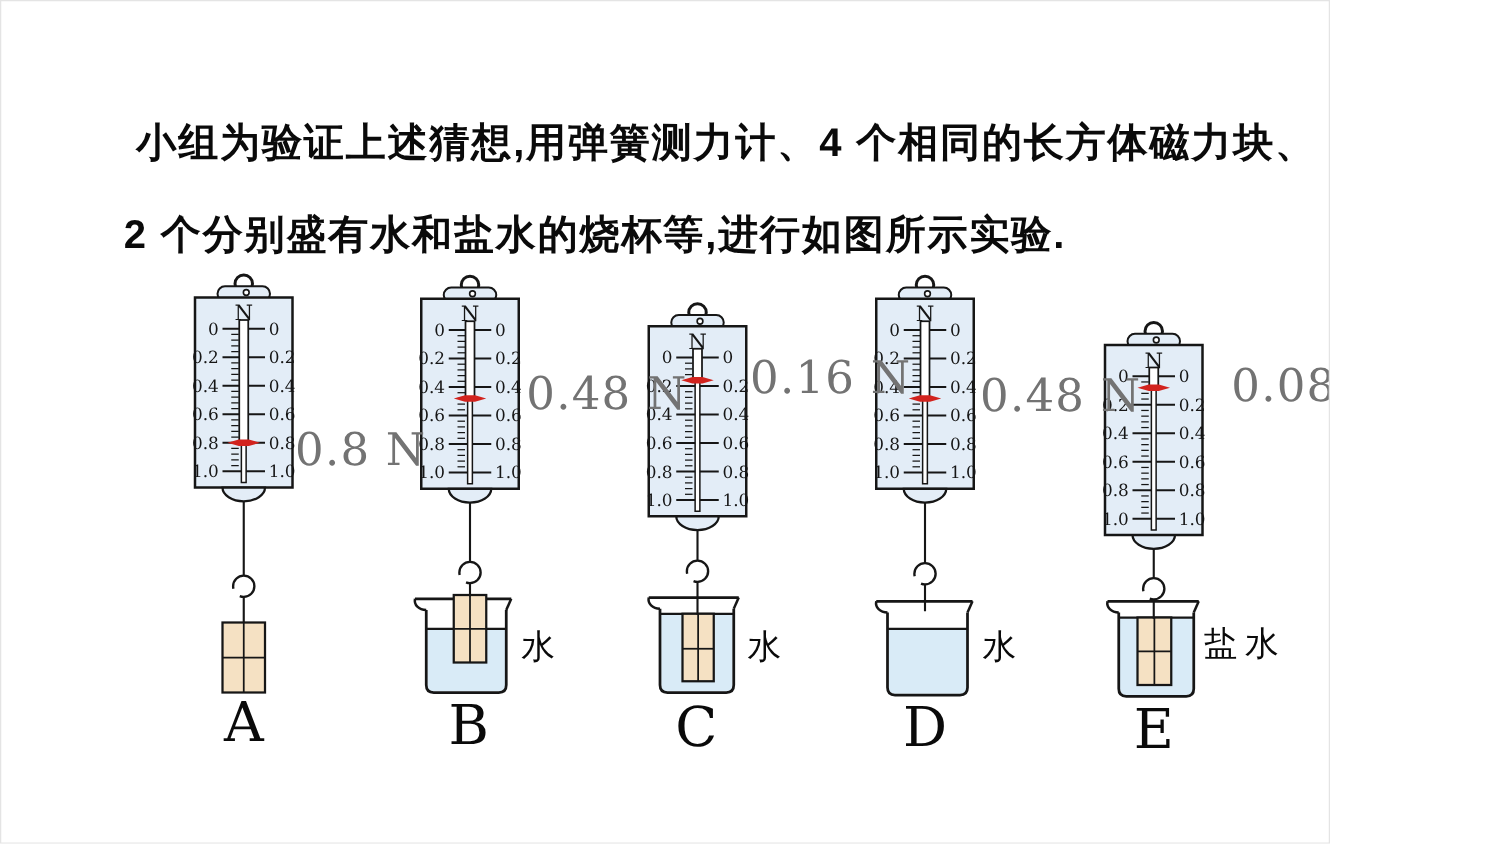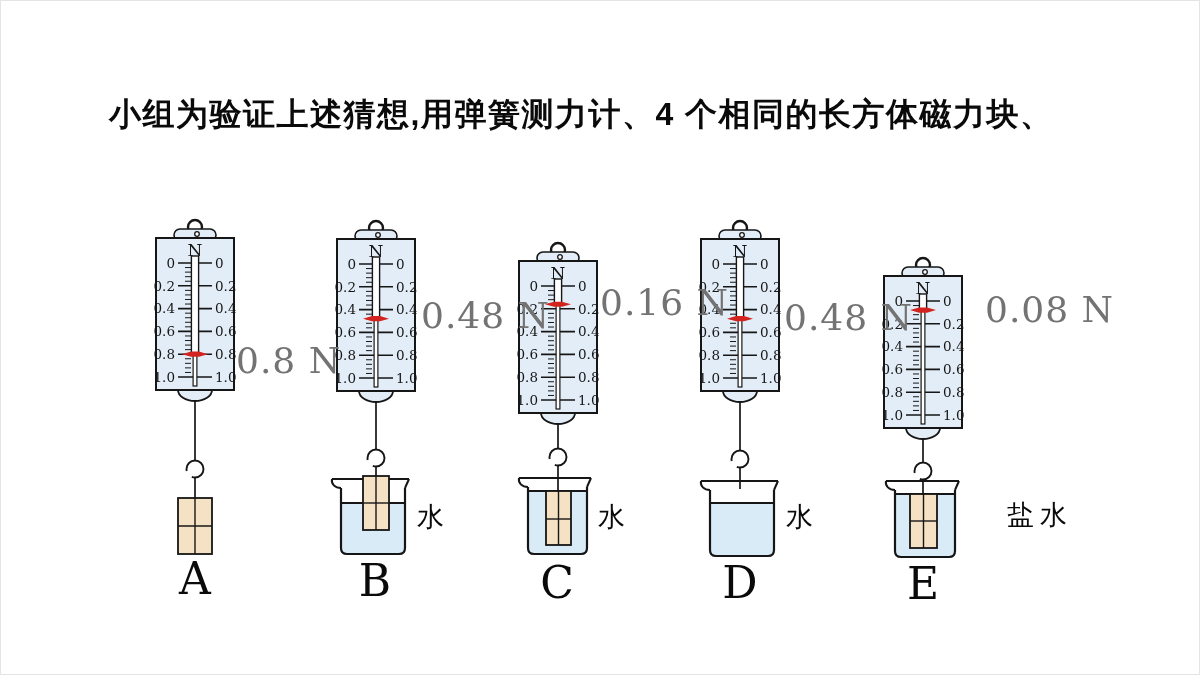--- a/index.html
+++ b/index.html
@@ -1,18 +1,18 @@
 <!DOCTYPE html>
 <html><head>
 <meta charset="utf-8">
 <style>
   * { margin:0; padding:0; box-sizing:border-box; }
   html,body { background:#ffffff; }
   .figure {
-    position:relative; width:1200px; height:675px;
+    position:relative; width:1064px; height:675px;
     background:#ffffff; border:1px solid #e4e4e4; overflow:hidden;
     color:#111; font-family:"Liberation Serif", serif;
   }
   .intro-line {
     position:absolute; white-space:nowrap;
     font-family:"Liberation Sans", sans-serif;
     font-weight:600; font-size:32px; letter-spacing:1.5px; color:#0a0a0a;
   }
   #intro1 { left:108px; top:92px; }
   #intro2 { left:98px;  top:165px; }
@@ -32,20 +32,21 @@
     letter-spacing:6px; line-height:1.1;
   }
   #diagram { position:absolute; left:0; top:0; }
 </style>
 </head>
 <body>
 
 <div class="figure">
 
   <div class="intro-line" id="intro1">小组为验证上述猜想,用弹簧测力计、4 个相同的长方体磁力块、</div>
+  <div class="intro-line" id="intro2">2 个分别盛有水和盐水的烧杯等,进行如图所示实验.</div>
 
   <svg id="diagram" width="1200" height="675" viewBox="0 0 1200 675">
       <g>
         <rect x="177" y="497" width="34" height="56" fill="#f5e1c3" stroke="#161616" stroke-width="1.8"></rect>
         <line x1="194" y1="497" x2="194" y2="553" stroke="#161616" stroke-width="1.4"></line>
         <line x1="177" y1="525" x2="211" y2="525" stroke="#161616" stroke-width="1.4"></line>
         <circle cx="194" cy="226" r="7" fill="none" stroke="#161616" stroke-width="2.4"></circle>
         <rect x="173" y="228" width="42" height="12" rx="6" fill="#e3edf7" stroke="#161616" stroke-width="1.6"></rect>
         <circle cx="196" cy="233" r="2.3" fill="#fff" stroke="#161616" stroke-width="1.3"></circle>
         <rect x="155" y="237" width="78" height="152" fill="#e3edf7" stroke="#161616" stroke-width="2"></rect>
@@ -341,21 +342,21 @@
 
   <div class="reading" style="left:235px; top:342px;">0.8 N</div>
   <div class="reading" style="left:420px; top:297px;">0.48 N</div>
   <div class="reading" style="left:599px; top:284px;text-align:center;">0.16 N</div>
   <div class="reading" style="left:783px; top:299px;">0.48 N</div>
   <div class="reading" style="left:962px; top:291px;padding-left:22px;">0.08 N</div>
 
   <div class="liquid-label" style="left:416px; top:502px;">水</div>
   <div class="liquid-label" style="left:597px; top:502px;">水</div>
   <div class="liquid-label" style="left:785px; top:502px;">水</div>
-  <div class="liquid-label" style="left:962px; top:500px;margin-left:44px;">盐水</div>
+  <div class="liquid-label" style="left:962px; top:500px;">盐水</div>
 
   <div class="setup-letter" style="left:194px; top:556px;">A</div>
   <div class="setup-letter" style="left:374px; top:558px;">B</div>
   <div class="setup-letter" style="left:556px; top:560px;">C</div>
   <div class="setup-letter" style="left:739px; top:560px;">D</div>
   <div class="setup-letter" style="left:922px; top:561px;">E</div>
 
 </div>
 
 </body></html>

